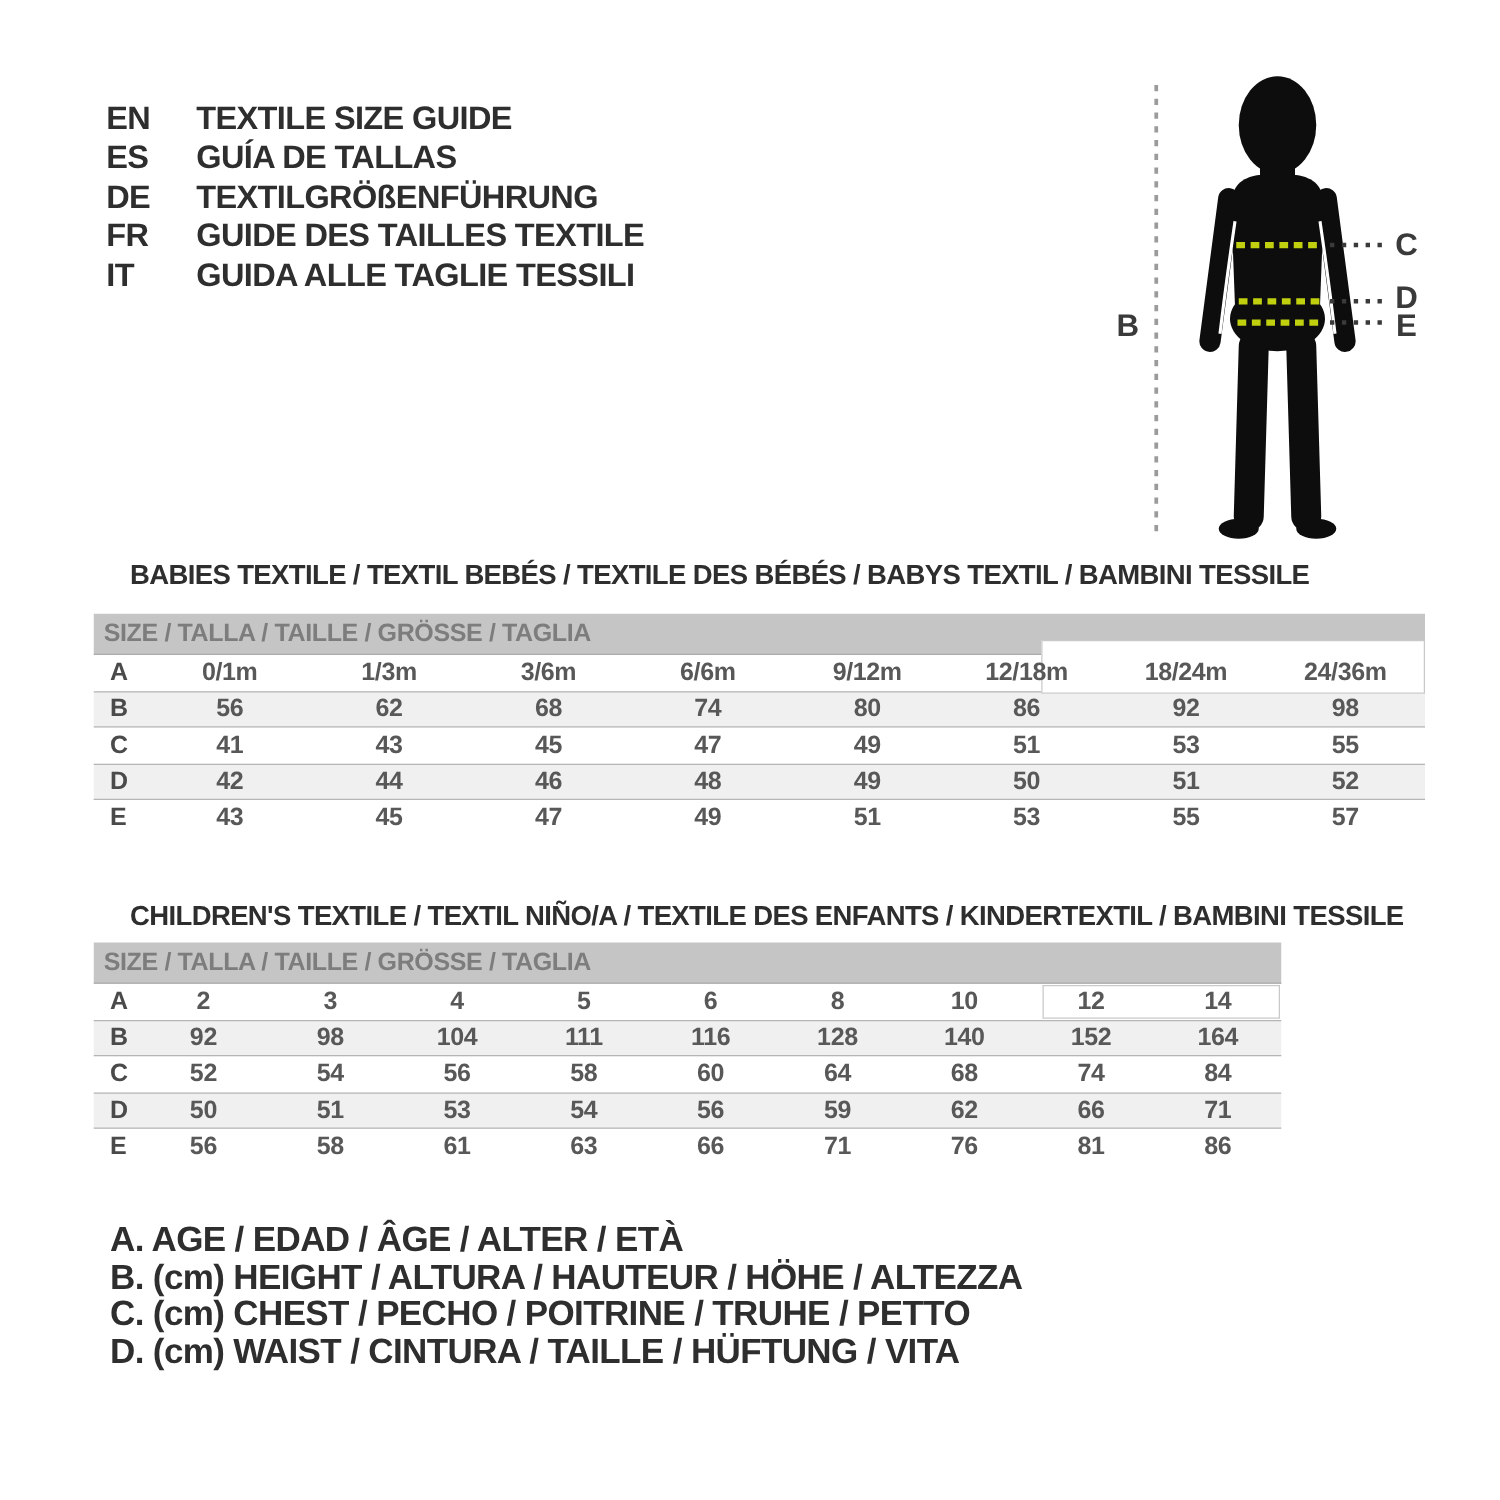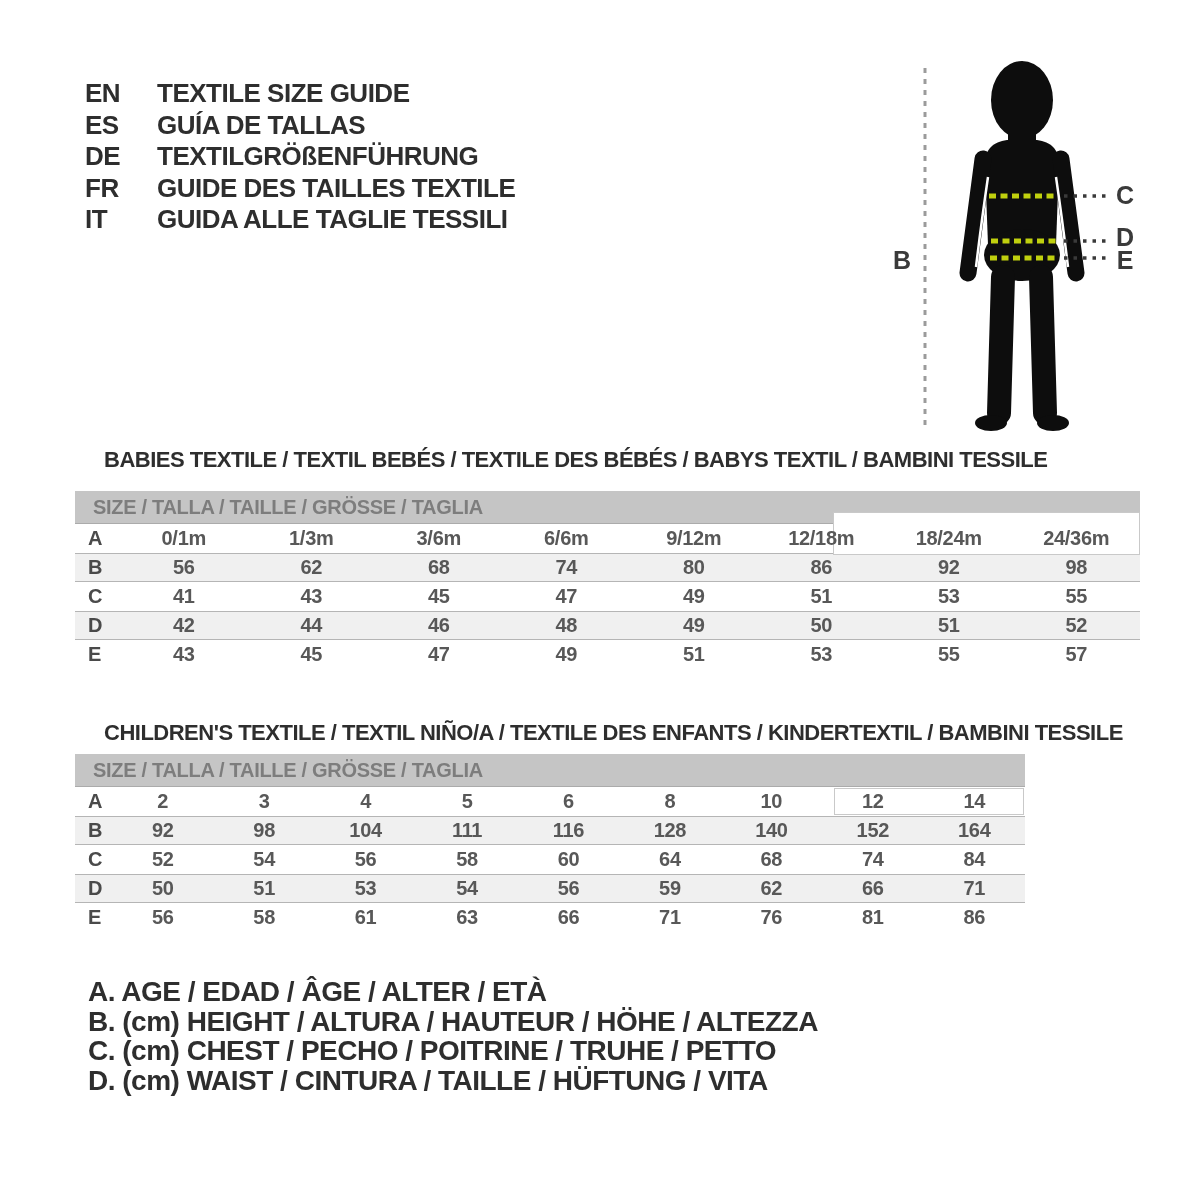--- a/index.html
+++ b/index.html
@@ -15,33 +15,33 @@
     --dots:#3a3a3a;
     --hline:#9b9b9b;
   }
   *{margin:0;padding:0;box-sizing:border-box;}
   html,body{background:#fff;}
   body{font-family:"Liberation Sans","DejaVu Sans",sans-serif;}
   .canvas{position:relative;width:1200px;height:1200px;background:#ffffff;overflow:hidden;letter-spacing:-0.3px;}
 
   
   .lang-list{position:absolute;left:85px;top:78px;}
-  .lang-row{display:flex;height:31.5px;align-items:center;font-size:26px;font-weight:700;color:var(--ink);letter-spacing:-0.5px;}
+  .lang-row{display:flex;height:31.5px;align-items:flex-end;font-size:26px;font-weight:700;color:var(--ink);letter-spacing:-0.5px;}
   .lang-code{display:inline-block;width:72px;}
 
   
   .sec-title{position:absolute;left:104px;font-size:22px;font-weight:700;color:var(--ink);white-space:nowrap;letter-spacing:-0.5px;}
 
   
   .figure{position:absolute;left:888px;top:53px;width:262px;height:390px;}
   .fig-label{font-family:"Liberation Sans","DejaVu Sans",sans-serif;font-size:25px;font-weight:700;fill:var(--dots);}
 
   
   .size-table{position:absolute;}
-  .t-header{height:33px;line-height:33px;padding-left:18px;background:var(--hdrbg);border-bottom:1px solid #ababab;
+  .t-header{height:33px;line-height:33px;padding-left:8px;background:var(--hdrbg);border-bottom:1px solid #ababab;
             color:var(--hdrtext);font-size:20px;font-weight:700;white-space:nowrap;overflow:hidden;}
   .t-rows{position:relative;}
   .t-row{display:grid;height:29px;align-items:center;}
   .babies .t-row{grid-template-columns:45px repeat(8,1fr);}
   .children .t-row{grid-template-columns:37px repeat(9,1fr);}
   .t-row.stripe{background:var(--stripe);border-top:1px solid var(--stripeline);border-bottom:1px solid var(--stripeline);}
   .cell{font-size:20px;font-weight:700;color:var(--cell);text-align:center;position:relative;z-index:2;}
   .cell.label{text-align:left;padding-left:13px;color:var(--rowlabel);}
   .hl-box{position:absolute;background:#ffffff;border:1px solid #c9c9c9;z-index:1;pointer-events:none;}
 

